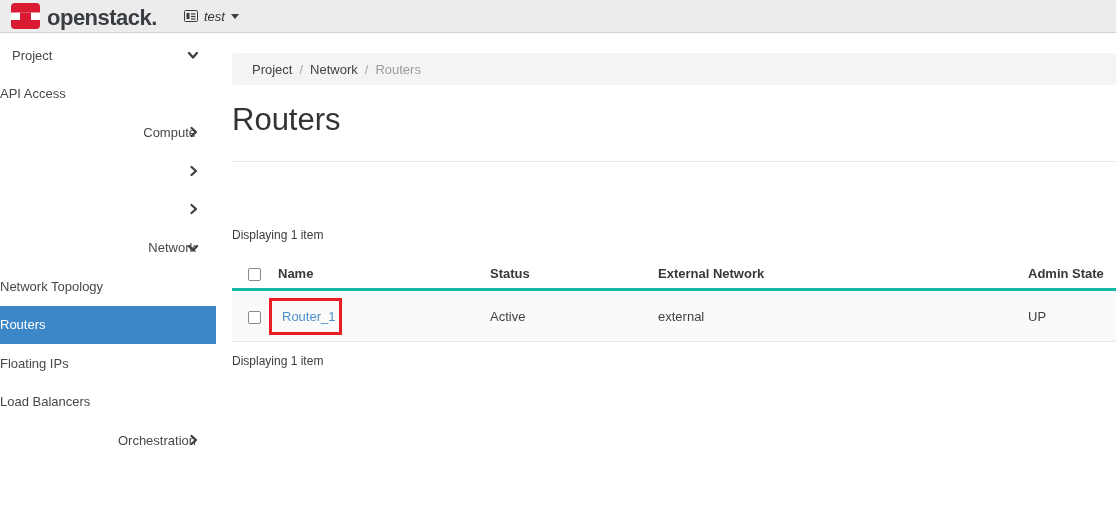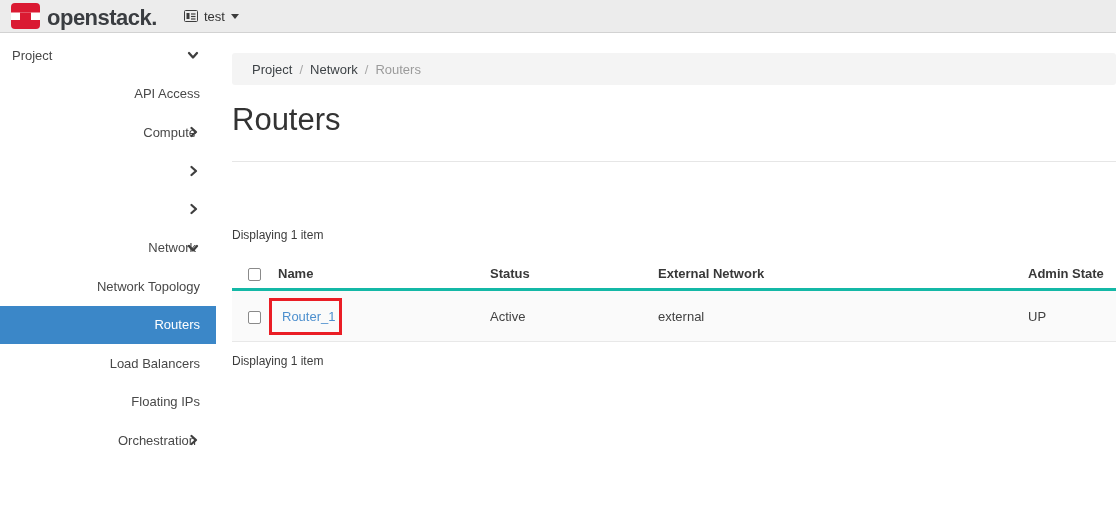--- a/index.html
+++ b/index.html
@@ -14,40 +14,40 @@
     box-sizing:border-box;display:flex;align-items:center;
   }
   .brand{display:flex;align-items:flex-end;margin-left:11px;cursor:pointer;}
   .brand-text{
     font-size:22px;font-weight:bold;color:#3a3d41;margin-left:7px;
     letter-spacing:-0.5px;line-height:1;
   }
   .switcher{
     display:flex;align-items:center;margin-left:27px;cursor:pointer;
   }
-  .switcher-label{font-size:13px;color:#333;margin:0 6px 0 6px;}
+  .switcher-label{font-size:13px;color:#333;margin:0 6px 0 6px;font-style:italic;}
   .caret-down{
     width:0;height:0;border-left:4px solid transparent;
     border-right:4px solid transparent;border-top:5px solid #3c3c3c;
   }
   
   .sidebar{
     position:absolute;top:33px;left:0;width:216px;bottom:0;
     background:#fff;padding-top:3px;
   }
   .nav-row{
     height:38.5px;position:relative;display:flex;align-items:center;
     font-size:13px;color:#484848;cursor:pointer;box-sizing:border-box;
   }
   .nav-row .chev{position:absolute;right:16px;top:50%;margin-top:-7px;}
   .nav-group > .lbl{padding-left:12px;}
   .nav-toggle > .lbl{
     flex:1;text-align:right;margin-right:20px;
   }
-  .nav-leaf{justify-content:flex-end;}
+  .nav-leaf{justify-content:flex-start;}
   .nav-leaf > .lbl{padding-right:16px;}
   .nav-leaf.selected{background:#3b87c8;color:#ffffff;}
   
   .content{
     position:absolute;top:33px;left:216px;right:0;bottom:0;
     padding-left:16px;box-sizing:border-box;background:#fff;
   }
   .breadcrumb{
     margin-top:20px;height:32px;background:#f4f4f4;border-radius:3px;
     display:flex;align-items:center;padding-left:20px;font-size:13px;
@@ -171,25 +171,25 @@
     <span class="lbl">Network Topology</span>
   </div>
 
 
   <div class="nav-row nav-leaf selected">
     <span class="lbl">Routers</span>
   </div>
 
 
   <div class="nav-row nav-leaf">
+    <span class="lbl">Floating IPs</span>
+  </div>
+
+  <div class="nav-row nav-leaf">
     <span class="lbl">Load Balancers</span>
-  </div>
-
-  <div class="nav-row nav-leaf">
-    <span class="lbl">Floating IPs</span>
   </div>
 
   <div class="nav-row nav-toggle">
     <span class="lbl">Orchestration</span>
     <span class="chev">
       <svg width="14" height="14" viewBox="0 0 14 14">
           <path d="M5.5 3 L10 7 L5.5 11" stroke="#3f3f3f" stroke-width="2.3" fill="none" stroke-linecap="round" stroke-linejoin="round"></path>
         </svg>
     </span>
   </div>

